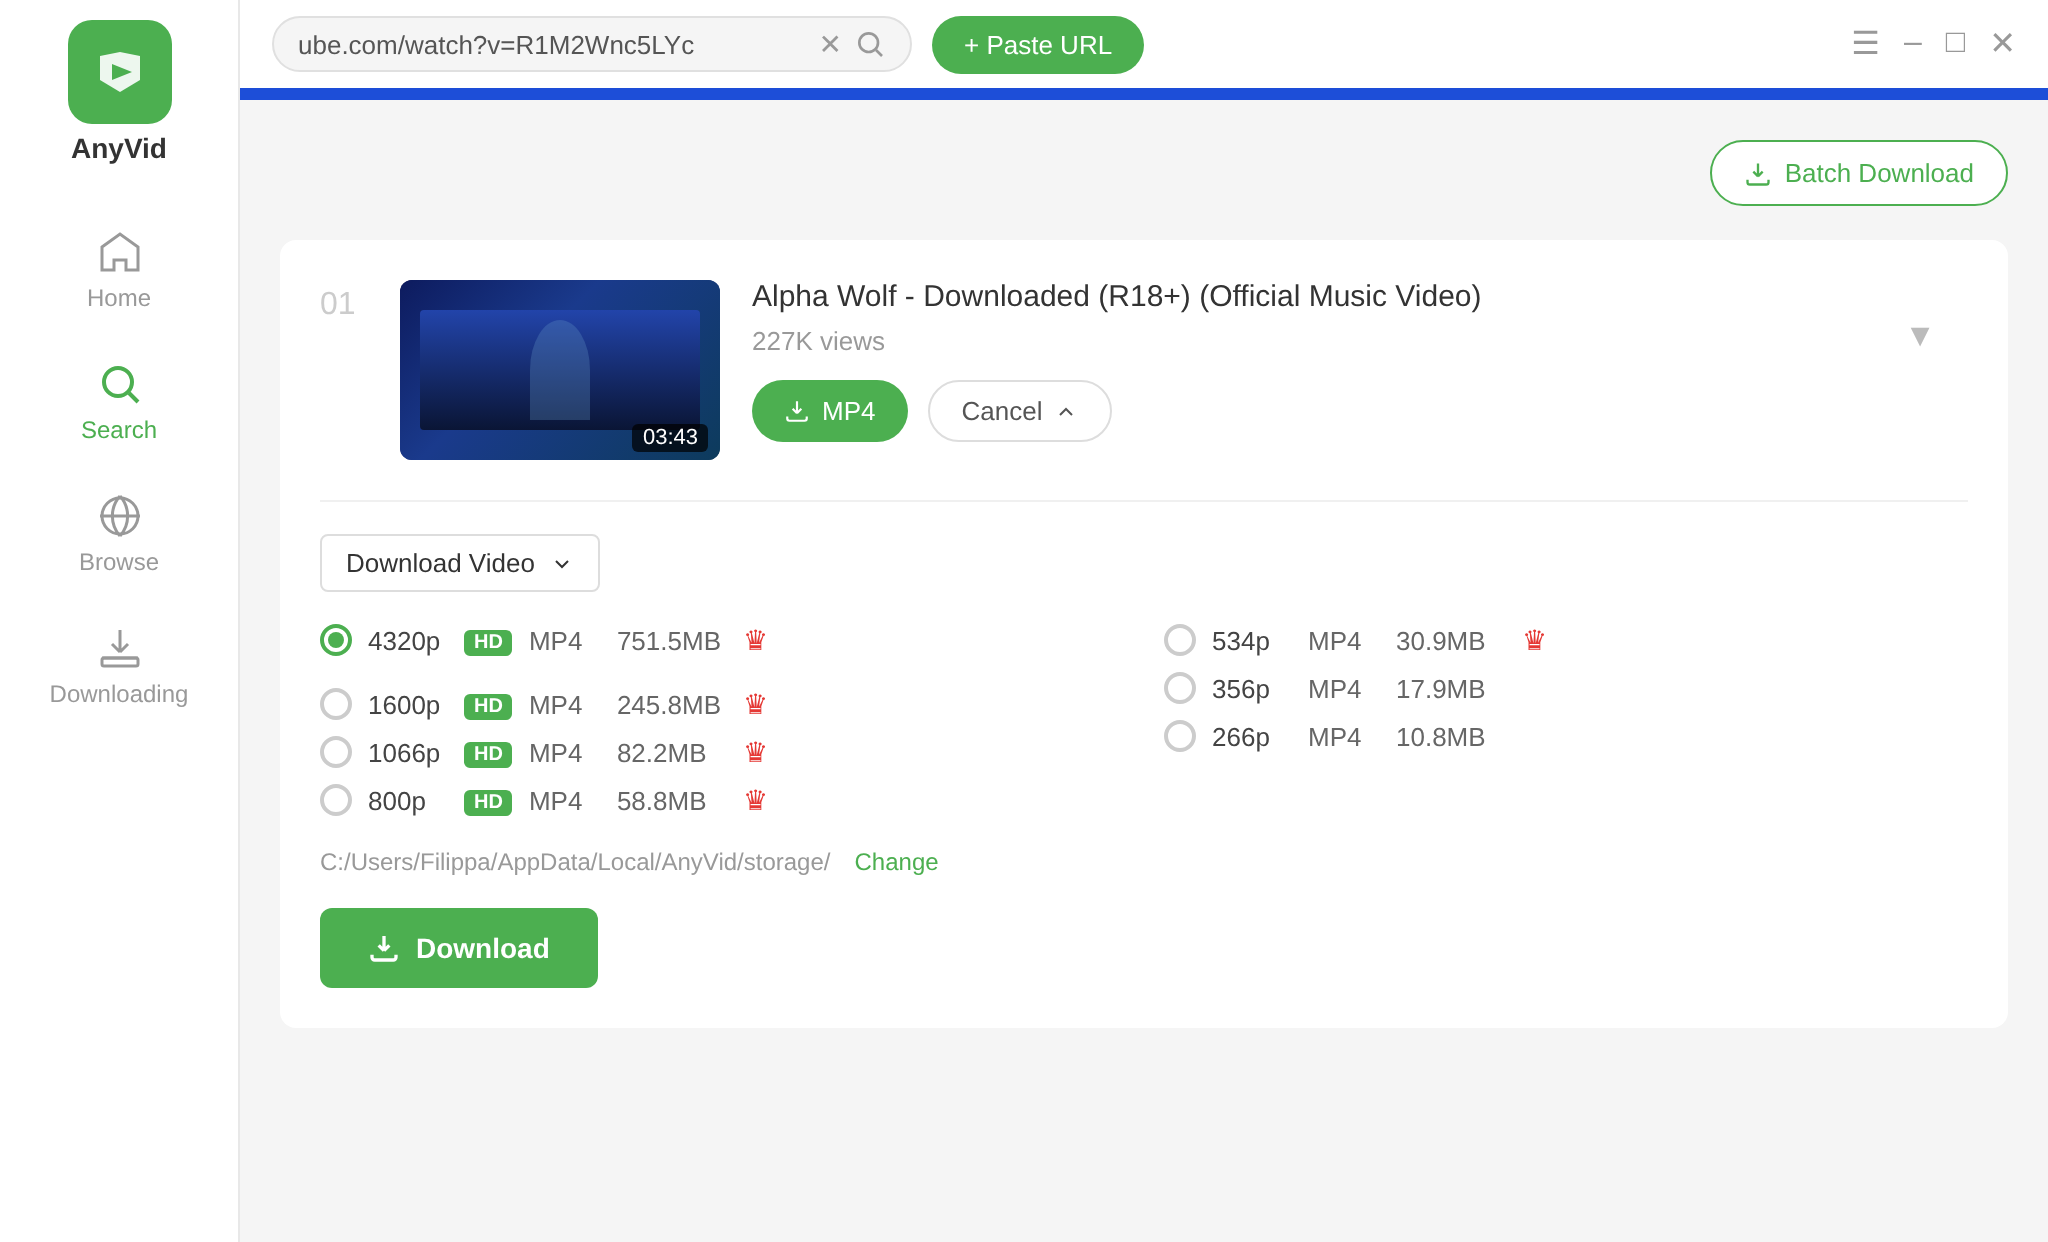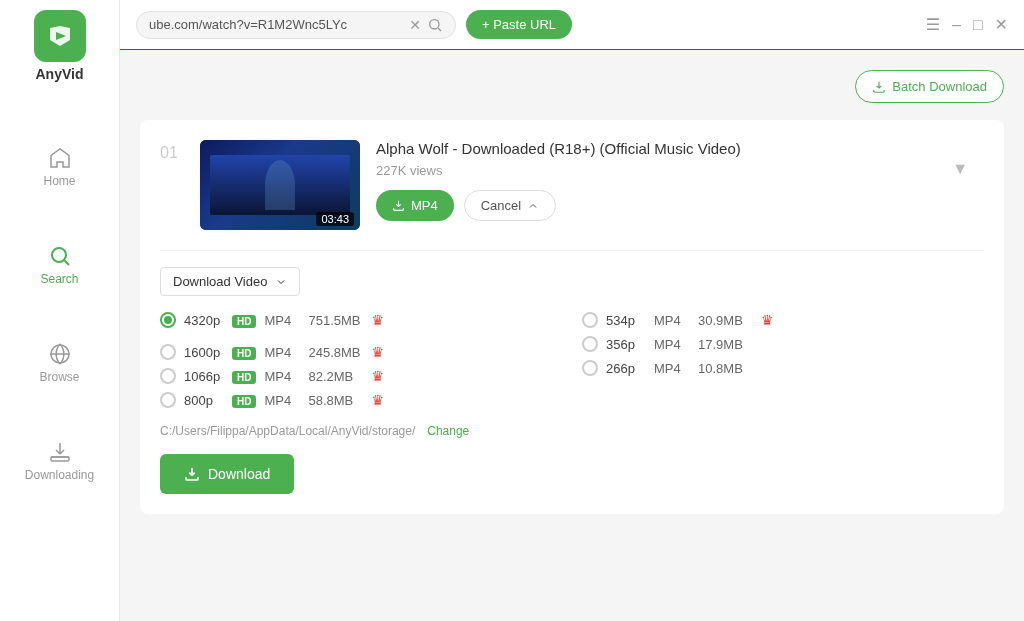--- a/index.html
+++ b/index.html
@@ -7,21 +7,20 @@
 
     .sidebar {
       width: 120px;
       background: #fff;
       display: flex;
       flex-direction: column;
       align-items: center;
       padding-top: 10px;
       border-right: 1px solid #e8e8e8;
       flex-shrink: 0;
-      gap: 32px;
     }
 
     .logo-area {
       display: flex;
       flex-direction: column;
       align-items: center;
       margin-bottom: 20px;
     }
 
     .logo-icon {
@@ -66,21 +65,21 @@
       background: #f5f5f5;
     }
 
     .titlebar {
       height: 50px;
       background: #fff;
       display: flex;
       align-items: center;
       padding: 0 16px;
       gap: 10px;
-      border-bottom: 1px solid #1d4ed8;
+      border-bottom: 6px solid #1d4ed8;
     }
 
     .url-bar {
       display: flex;
       align-items: center;
       background: #f5f5f5;
       border: 1px solid #e0e0e0;
       border-radius: 20px;
       padding: 5px 12px;
       flex: 1;
@@ -387,21 +386,21 @@
       background: #4caf50;
       color: #fff;
       border: none;
       border-radius: 6px;
       padding: 12px 24px;
       font-size: 14px;
       cursor: pointer;
       display: flex;
       align-items: center;
       gap: 8px;
-      font-weight: 400;
+      font-weight: 700;
     }
   </style>
 </head>
 <body>
 
 <div class="sidebar">
   <div class="logo-area">
     <div class="logo-icon">
       <svg viewBox="0 0 36 36" fill="none">
         <path d="M8 10 L18 8 L28 10 L28 22 L18 28 L8 22 Z" fill="white" opacity="0.9"></path>

